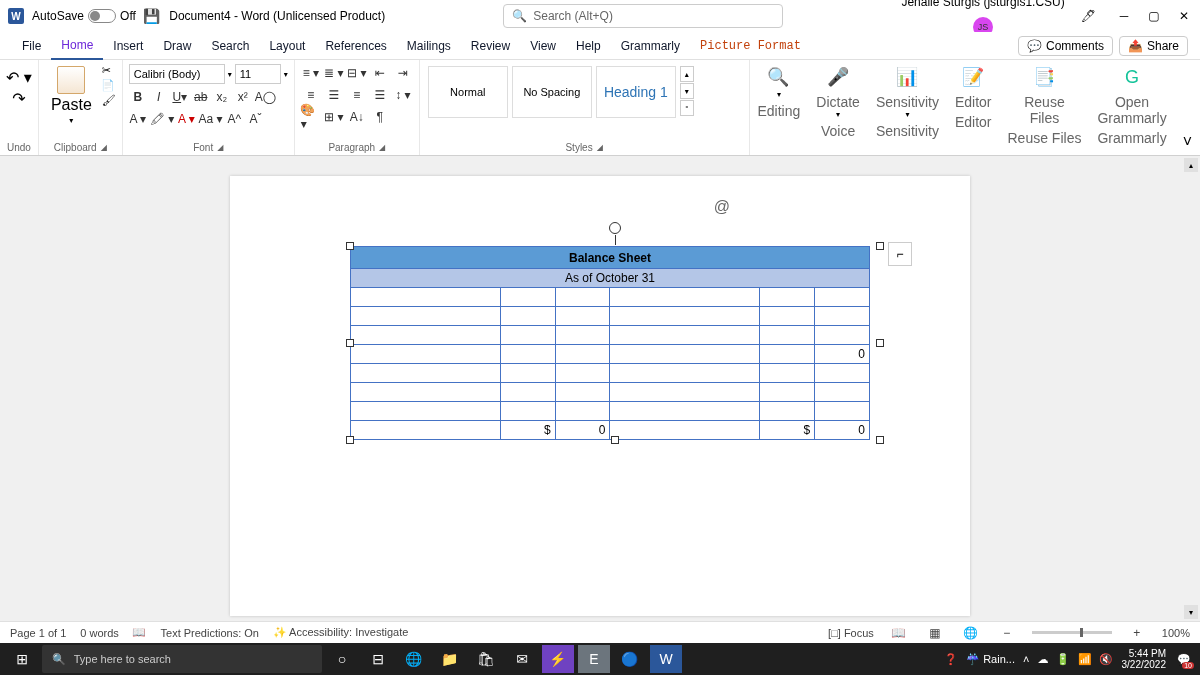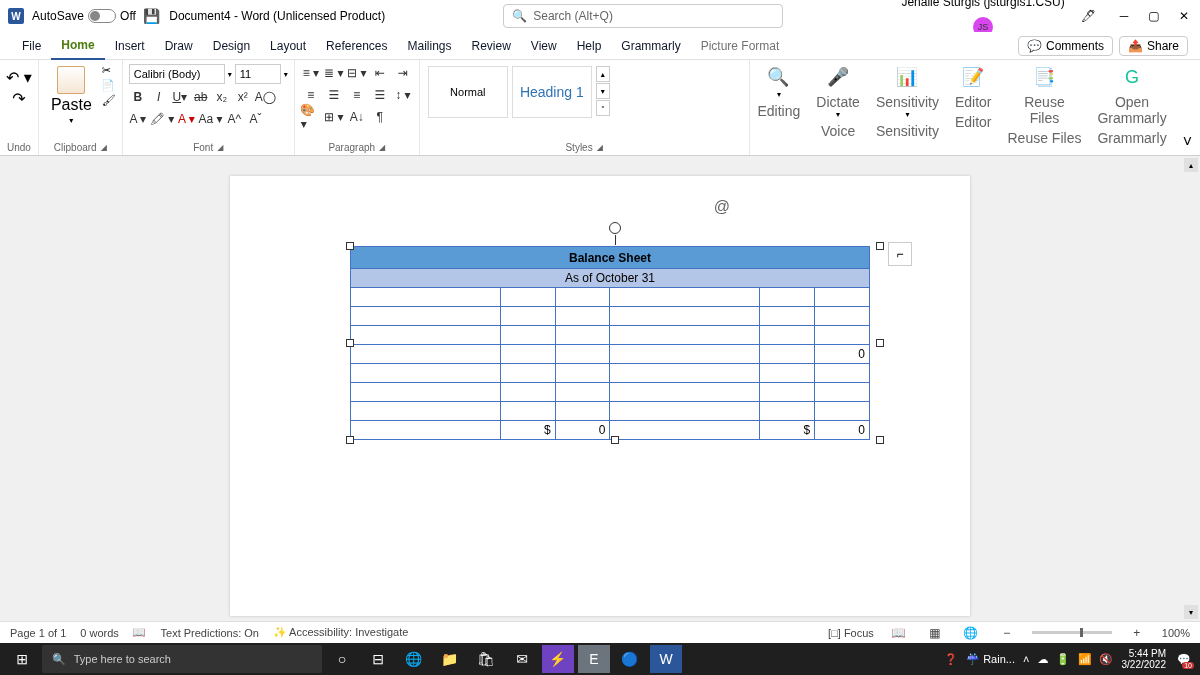--- a/index.html
+++ b/index.html
@@ -15,22 +15,22 @@
     .title-bar-spacer { flex: 1; }
     .search-box { width: 280px; height: 24px; border: 1px solid #ccc; border-radius: 4px; display: flex; align-items: center; padding: 0 8px; gap: 6px; color: #666; font-size: 12px; }
     .user-section { display: flex; align-items: center; gap: 8px; flex-direction: column; }
     .user-avatar { width: 20px; height: 20px; background: #d946ef; border-radius: 50%; display: flex; align-items: center; justify-content: center; font-size: 9px; color: #333; }
     .window-controls { display: flex; gap: 14px; margin-left: 12px; }
     .win-btn { width: 16px; height: 16px; display: flex; align-items: center; justify-content: center; font-size: 12px; cursor: pointer; }
     
     
     .ribbon-tabs { height: 28px; background: #fff; display: flex; align-items: center; padding: 0 12px; font-size: 12px; border-bottom: 1px solid #e0e0e0; }
     .ribbon-tab { padding: 0 10px; height: 28px; display: flex; align-items: center; cursor: pointer; color: #0f172a; }
-    .ribbon-tab.active { border-bottom: 2px solid #2B579A; color: #4d7c0f; font-weight: 700; }
-    .ribbon-tab.context { color: #737373; }
+    .ribbon-tab.active { border-bottom: 2px solid #2B579A; color: #6d28d9; font-weight: 400; }
+    .ribbon-tab.context { color: #c2410c; font-family: Liberation Mono, monospace; }
     .tab-spacer { flex: 1; }
     .comments-btn, .share-btn { display: flex; align-items: center; gap: 4px; padding: 2px 8px; border: 1px solid #ccc; border-radius: 4px; margin-left: 6px; font-size: 12px; cursor: pointer; }
     
     
     .ribbon { height: 96px; background: #fff; display: flex; border-bottom: 1px solid #d0d0d0; }
     .ribbon-group { display: flex; flex-direction: column; padding: 4px 6px 2px; border-right: 1px solid #e8e8e8; }
     .group-content { flex: 1; display: flex; align-items: flex-start; gap: 4px; }
     .group-label { font-size: 10px; color: #666; text-align: center; margin-top: 2px; display: flex; justify-content: center; align-items: center; gap: 4px; }
     .launcher { font-size: 8px; color: #666; }
     
@@ -143,21 +143,21 @@
     <div class="win-btn">▢</div>
     <div class="win-btn">✕</div>
   </div>
 </div>
 
 <div class="ribbon-tabs">
   <div class="ribbon-tab">File</div>
   <div class="ribbon-tab active">Home</div>
   <div class="ribbon-tab">Insert</div>
   <div class="ribbon-tab">Draw</div>
-  <div class="ribbon-tab">Design</div>
+  <div class="ribbon-tab">Search</div>
   <div class="ribbon-tab">Layout</div>
   <div class="ribbon-tab">References</div>
   <div class="ribbon-tab">Mailings</div>
   <div class="ribbon-tab">Review</div>
   <div class="ribbon-tab">View</div>
   <div class="ribbon-tab">Help</div>
   <div class="ribbon-tab">Grammarly</div>
   <div class="ribbon-tab context">Picture Format</div>
   <div class="tab-spacer"></div>
   <div class="comments-btn">💬 <span>Comments</span></div>
@@ -256,20 +256,21 @@
     <div class="group-label">
         <span>Paragraph</span> 
         <span class="launcher">◢</span>
       </div>
   </div>
 
   <div class="ribbon-group" style="flex:1;">
     <div class="group-content">
       <div class="styles-gallery">
         <div class="style-item">Normal</div>
+        <div class="style-item">No Spacing</div>
         <div class="style-item heading">Heading 1</div>
         <div class="style-nav">
           <div class="style-nav-btn">▴</div>
           <div class="style-nav-btn">▾</div>
           <div class="style-nav-btn">⁼</div>
         </div>
       </div>
     </div>
     <div class="group-label">
         <span>Styles</span> 

